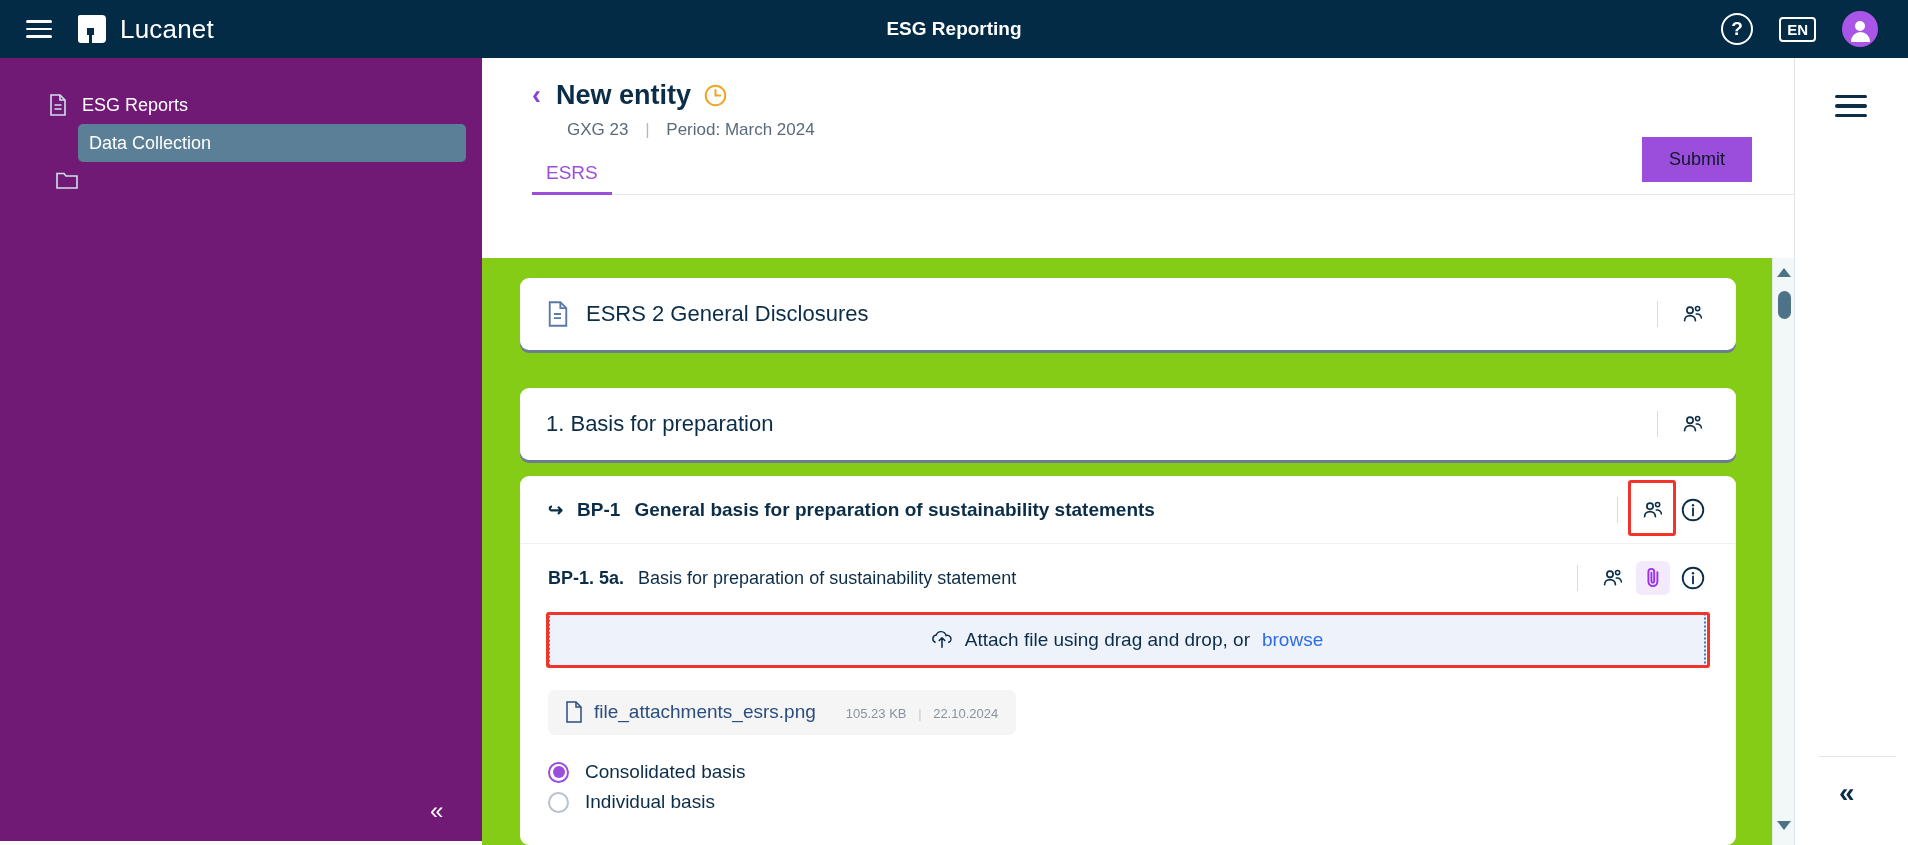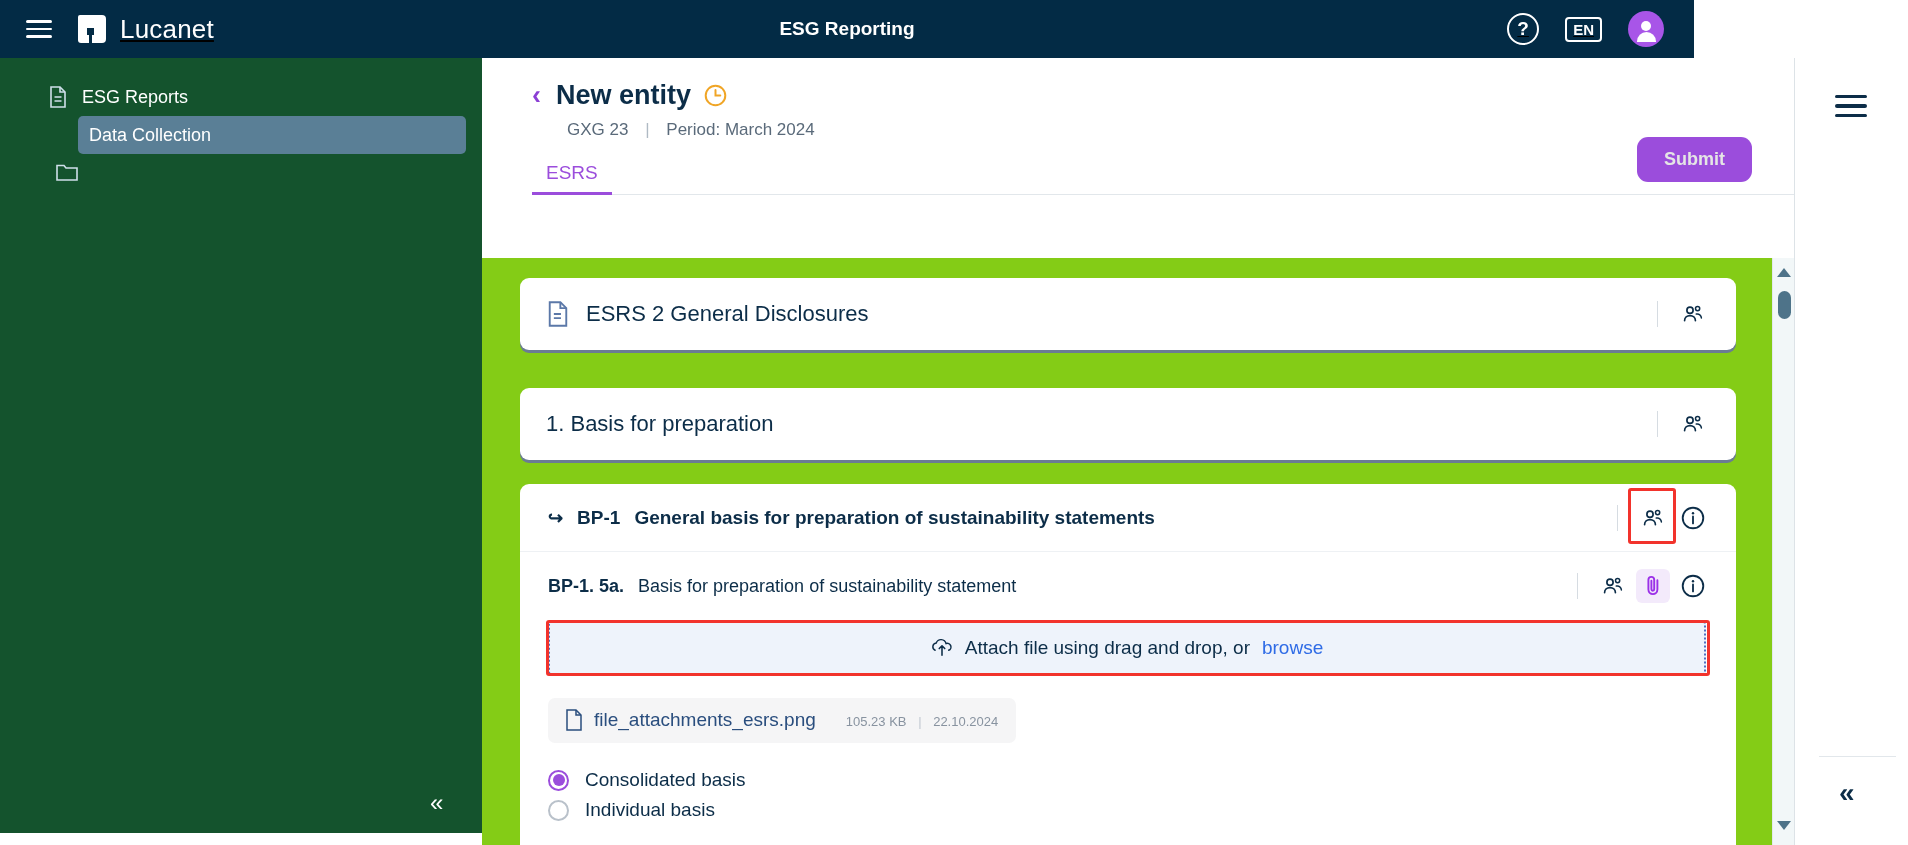--- a/index.html
+++ b/index.html
@@ -5,24 +5,23 @@
   * { box-sizing: border-box; margin: 0; padding: 0; }
   html, body {
     width: 1908px; height: 845px;
     font-family: "Liberation Sans", sans-serif;
     background: #ffffff; overflow: hidden;
   }
   .app { position: relative; width: 1908px; height: 845px; background:#ffffff; }
 
   
   .topbar {
-    position: absolute; left:0; top:0; width:1694px; height:58px;
+    position: absolute; left:0; top:0; width:1908px; height:58px;
     background:#032B45; display:flex; align-items:center;
     z-index: 30;
-    text-decoration: underline;
   }
   .hamburger { margin-left:26px; width:26px; height:26px; display:flex;
     flex-direction:column; justify-content:center; gap:5px; cursor:pointer; }
   .hamburger i { display:block; height:2.5px; background:#ffffff; border-radius:2px; }
   .brand { display:flex; align-items:center; gap:14px; margin-left:26px; }
   .logo-mark { width:28px; height:28px; position:relative; }
   .logo-mark .l1 { position:absolute; left:0; top:0; width:11px; height:28px;
       background:#fff; border-radius:2px 0 0 3px; }
   .logo-mark .l2 { position:absolute; left:9px; top:0; width:19px; height:15px;
       background:#fff; border-radius:0 4px 0 0; }
@@ -49,22 +48,22 @@
     width:36px; height:36px; border-radius:50%; background:#A855E8;
     display:flex; align-items:center; justify-content:center; cursor:pointer;
   }
   .avatar .head { width:10px; height:10px; border-radius:50%; background:#fff;
       position:relative; top:-3px; }
   .avatar .body { position:absolute; width:19px; height:10px; background:#fff;
       border-radius:10px 10px 0 0; margin-top:16px; }
 
   
   .sidebar {
-    position:absolute; left:0; top:32px; width:482px; height:801px;
-    background:#14532d; border-top-right-radius:14px; z-index:20;
+    position:absolute; left:0; top:40px; width:482px; height:801px;
+    background:#701a75; border-top-right-radius:14px; z-index:20;
   }
   .side-item {
     display:flex; align-items:center; gap:14px; height:38px;
     margin:0 24px; padding-left:24px; cursor:pointer; border-radius:5px;
     color:#ffffff; font-size:18px;
   }
   .side-item.first { margin-top:46px; }
   .side-item.active { background:#5A7F96; margin-left:78px; margin-right:16px;
      padding-left:11px; }
   .side-icon { width:20px; height:22px; flex:none; }
@@ -92,41 +91,41 @@
     background:#ffffff;
   }
   .page-head { padding:22px 0 0 50px; }
   .page-title-row { display:flex; align-items:center; gap:12px; }
   .back-chevron { color:#8B3FD4; font-size:27px; font-weight:700; cursor:pointer;
       line-height:1; margin-right:3px; }
   .page-title { font-size:27px; font-weight:700; color:#0C2D48; }
   .page-sub { margin-top:9px; margin-left:35px; font-size:17px; color:#5A6A7A; }
   .page-sub .sep { color:#AFBAC4; margin:0 12px; }
   .submit-btn {
-    position:absolute; right:42px; top:79px; background:#9B4DDC; color:#e5e5e5;
-    font-size:18px; font-weight:700; border:none; border-radius:11px;
+    position:absolute; right:42px; top:79px; background:#9B4DDC; color:#0f172a;
+    font-size:18px; font-weight:400; border:none; border-radius:0;
     padding:12px 27px; cursor:pointer;
   }
   .tabs { margin-left:50px; margin-top:22px; display:flex; border-bottom:1px solid #E2E7EB; }
   .tab { font-size:19px; color:#9B4DDC; padding:0 14px 8px 14px; cursor:pointer;
     border-bottom:3px solid #9B4DDC; margin-bottom:-1px;text-align:right; }
 
   
   .scroll-area {
     position:absolute; left:0; right:0; top:200px; bottom:0;
     background:#84cc16; overflow:hidden;
   }
   .content { padding:20px 58px 0 38px; }
 
   .card {
     background:#ffffff; border-radius:9px; position:relative;
   }
   .card.section { padding:0 26px; height:72px; display:flex; align-items:center;
       box-shadow:0 3px 0 0 #6B7C93; margin-bottom:38px; }
-  .card.section.spaced { margin-bottom:24px; }
+  .card.section.spaced { margin-bottom:16px; }
   .sec-title { font-size:22px; color:#0C2D48; display:flex; align-items:center; gap:16px; }
 
   .row-icons { margin-left:auto; display:flex; align-items:center; gap:6px; }
   .vline { width:1px; height:26px; background:#D6DCE2; margin-right:12px; }
   .icon-btn { width:34px; height:34px; display:flex; align-items:center;
       justify-content:center; cursor:pointer; border-radius:6px; }
 
   .card.disclosure { padding:0 0 24px 0; border-radius:9px; }
   .disc-head { height:68px; display:flex; align-items:center; padding:0 26px 0 28px;
       border-bottom:1px solid #EEF1F4; }

